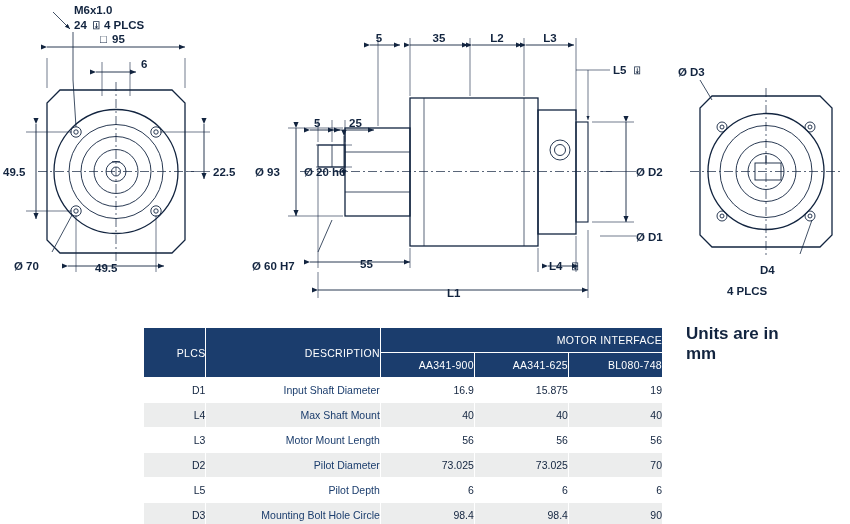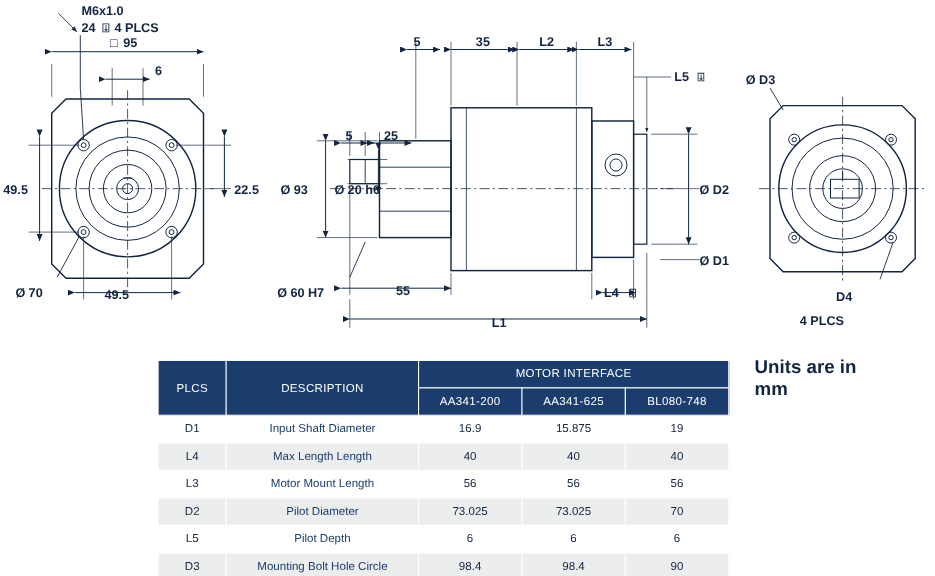--- a/index.html
+++ b/index.html
@@ -21,21 +21,21 @@
     left:143px;top:327px;
     width:520px;
   }
   table{
     border-collapse:collapse;
     width:520px;
     font-size:10.5px;
   }
   th,td{
     border:1px solid #ffffff;
-    text-align:center;
+    text-align:right;
     padding:0;
     height:24px;
     line-height:24px;
     color:#12243f;
   }
   thead th{
     background:#1b3d6d;
     color:#ffffff;
     font-weight:normal;
     font-size:10.5px;
@@ -288,36 +288,36 @@
 
 <div class="tablewrap">
   <table>
     <thead>
       <tr>
         <th class="colw-item" rowspan="2">PLCS</th>
         <th class="colw-desc" rowspan="2">DESCRIPTION</th>
         <th colspan="3">MOTOR INTERFACE</th>
       </tr>
       <tr>
-        <th class="colw-v">AA341-200</th>
+        <th class="colw-v">AA341-900</th>
         <th class="colw-v">AA341-625</th>
         <th class="colw-v">BL080-748</th>
       </tr>
     </thead>
     <tbody>
       <tr>
         <td class="item">D1</td>
         <td class="desc">Input Shaft Diameter</td>
         <td>16.9</td>
         <td>15.875</td>
         <td>19</td>
       </tr>
       <tr class="alt">
         <td class="item">L4</td>
-        <td class="desc">Max Length Length</td>
+        <td class="desc">Max Shaft Mount</td>
         <td>40</td>
         <td>40</td>
         <td>40</td>
       </tr>
       <tr>
         <td class="item">L3</td>
         <td class="desc">Motor Mount Length</td>
         <td>56</td>
         <td>56</td>
         <td>56</td>

